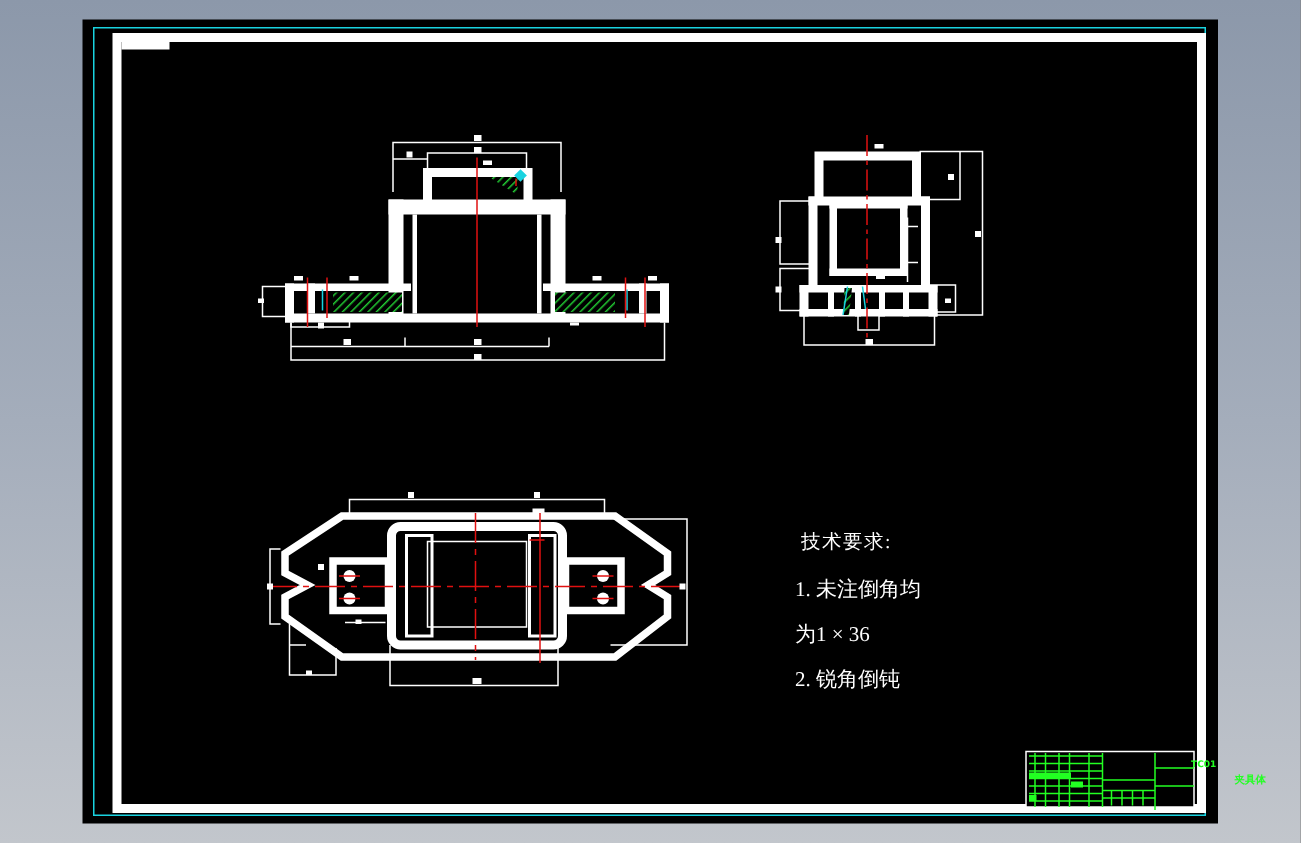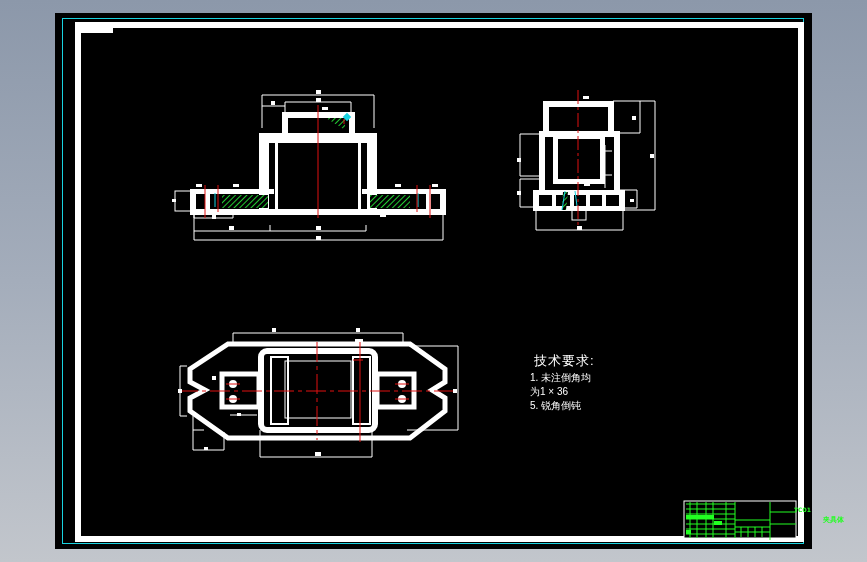--- a/index.html
+++ b/index.html
@@ -4,23 +4,23 @@
 <style>
   html,body{margin:0;padding:0;}
   body{width:867px;height:562px;position:relative;overflow:hidden;
     background:linear-gradient(to bottom,#8c98aa 0%,#a4adbb 50%,#c2c6cc 100%);
     font-family:"DejaVu Sans",sans-serif;}
   #canvas{position:absolute;left:55px;top:13px;width:757px;height:536px;background:#000;}
   #cyan-frame{position:absolute;left:62px;top:18px;width:742px;height:526px;border:1px solid #19d3e0;box-sizing:border-box;}
   #white-frame{position:absolute;left:75px;top:22px;width:729px;height:520px;border:6px solid #fff;box-sizing:border-box;}
   #white-notch{position:absolute;left:81px;top:28px;width:32px;height:5px;background:#fff;}
   svg#drawing{position:absolute;left:0;top:0;}
-  #tech{position:absolute;left:530px;top:352px;color:#fff;font-family:Liberation Sans, sans-serif;}
+  #tech{position:absolute;left:530px;top:352px;color:#fff;font-family:Liberation Serif, serif;}
   #tech .title{font-size:13px;margin-left:4px;letter-spacing:1px;}
-  #tech .line{font-size:10px;line-height:13px;margin-top:1px;}
+  #tech .line{font-size:14px;line-height:13px;margin-top:17px;}
   .tb-text{position:absolute;color:#22ff22;font-size:6px;font-weight:bold;padding-left:48px;}
 </style>
 </head>
 <body>
 
 <div id="canvas"></div>
 <div id="cyan-frame"></div>
 <div id="white-frame"></div>
 <div id="white-notch"></div>
 
@@ -233,17 +233,17 @@
     <rect x="686" y="515" width="28" height="4" fill="#22ff22"></rect>
     <rect x="714" y="521" width="8" height="4" fill="#22ff22"></rect>
     <rect x="686" y="530" width="5" height="4" fill="#22ff22"></rect>
   </g>
 </svg>
 
 <div id="tech">
   <div class="title">技术要求:</div>
   <div class="line">1. 未注倒角均</div>
   <div class="line">为1 × 36</div>
-  <div class="line">5. 锐角倒钝</div>
+  <div class="line">2. 锐角倒钝</div>
 </div>
 
 <div class="tb-text" style="left:746px;top:506px;">TC01</div>
 <div class="tb-text" style="left:775px;top:515px;font-size:7px;">夹具体</div>
 
 </body></html>

